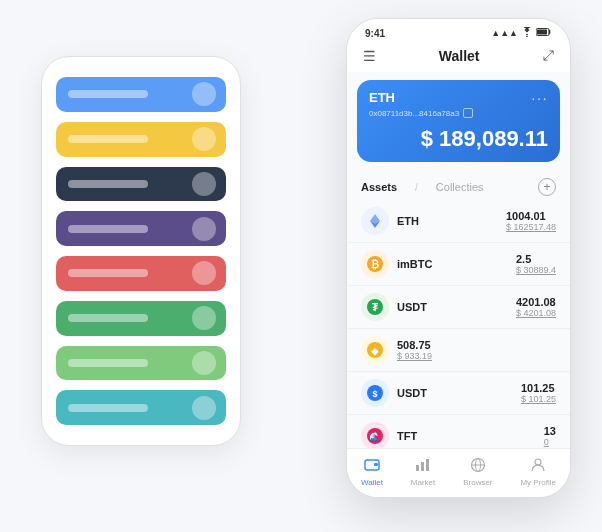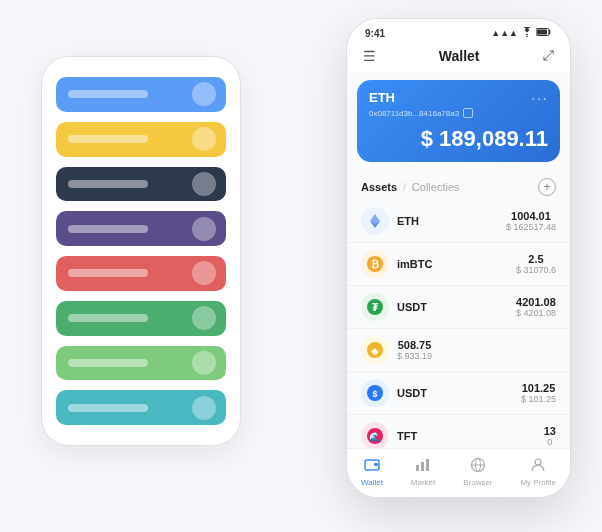--- a/index.html
+++ b/index.html
@@ -198,21 +198,21 @@
       display: flex;
       align-items: center;
       justify-content: space-between;
       padding: 8px 14px 4px;
       flex-shrink: 0;
     }
 
     .assets-tabs {
       display: flex;
       align-items: center;
-      gap: 6px;
+      gap: 18px;
       font-size: 11px;
     }
 
     .assets-tab-active {
       color: #222;
       font-weight: 600;
     }
 
     .assets-tab-divider {
       color: #ccc;
@@ -267,32 +267,33 @@
     }
 
     .asset-name {
       flex: 1;
       font-size: 11px;
       font-weight: 600;
       color: #222;
     }
 
     .asset-values {
-      text-align: center;
+      text-align: left;
     }
 
     .asset-amount {
       font-size: 11px;
       font-weight: 600;
       color: #222;
     }
 
     .asset-usd {
       font-size: 9px;
       color: #999;
+      text-decoration: underline;
     }
 
     
     .bottom-nav {
       background: #fff;
       border-top: 0.5px solid #eee;
       display: flex;
       justify-content: space-around;
       align-items: center;
       padding: 8px 0 10px;
@@ -437,21 +438,21 @@
       <div class="asset-item">
         <div class="asset-icon icon-imbtc">
           <svg width="18" height="18" viewBox="0 0 18 18">
               <circle cx="9" cy="9" r="8" fill="#f7a52b"></circle>
               <text x="9" y="13" text-anchor="middle" font-size="10" font-weight="bold" fill="#fff">₿</text>
             </svg>
         </div>
         <span class="asset-name">imBTC</span>
         <div class="asset-values">
           <div class="asset-amount">2.5</div>
-          <div class="asset-usd">$ 31070.6</div>
+          <div class="asset-usd">$ 30889.4</div>
         </div>
       </div>
 
       <div class="asset-item">
         <div class="asset-icon icon-usdt">
           <svg width="18" height="18" viewBox="0 0 18 18">
               <circle cx="9" cy="9" r="8" fill="#26a650"></circle>
               <text x="9" y="13" text-anchor="middle" font-size="10" font-weight="bold" fill="#fff">₮</text>
             </svg>
         </div>

